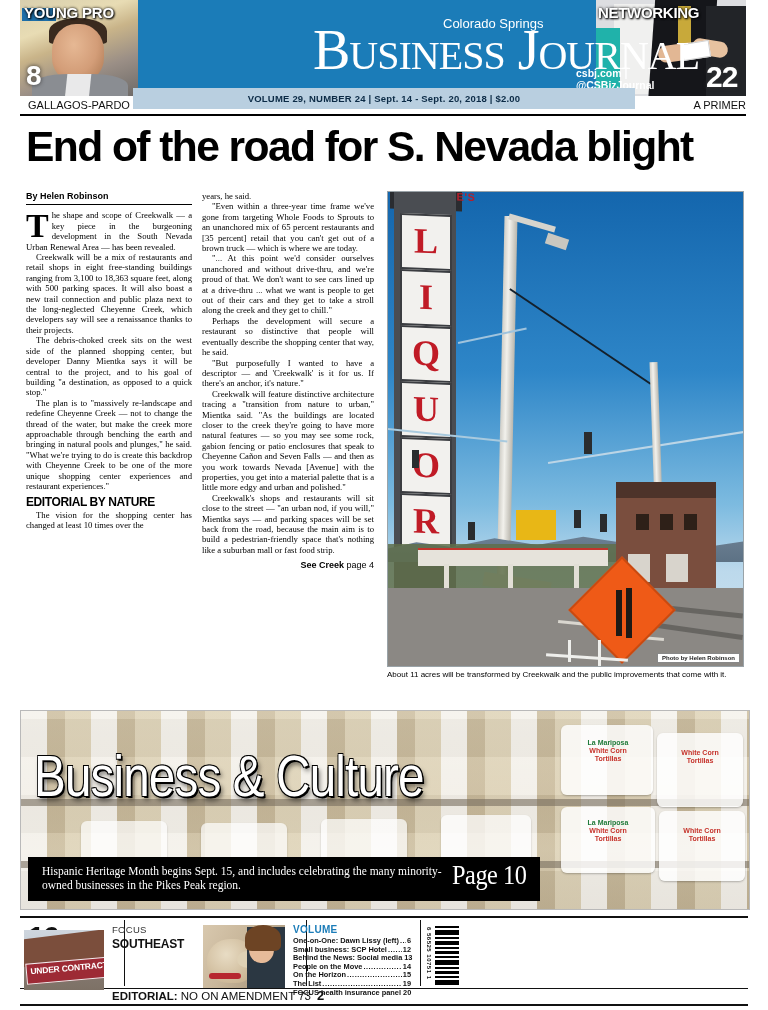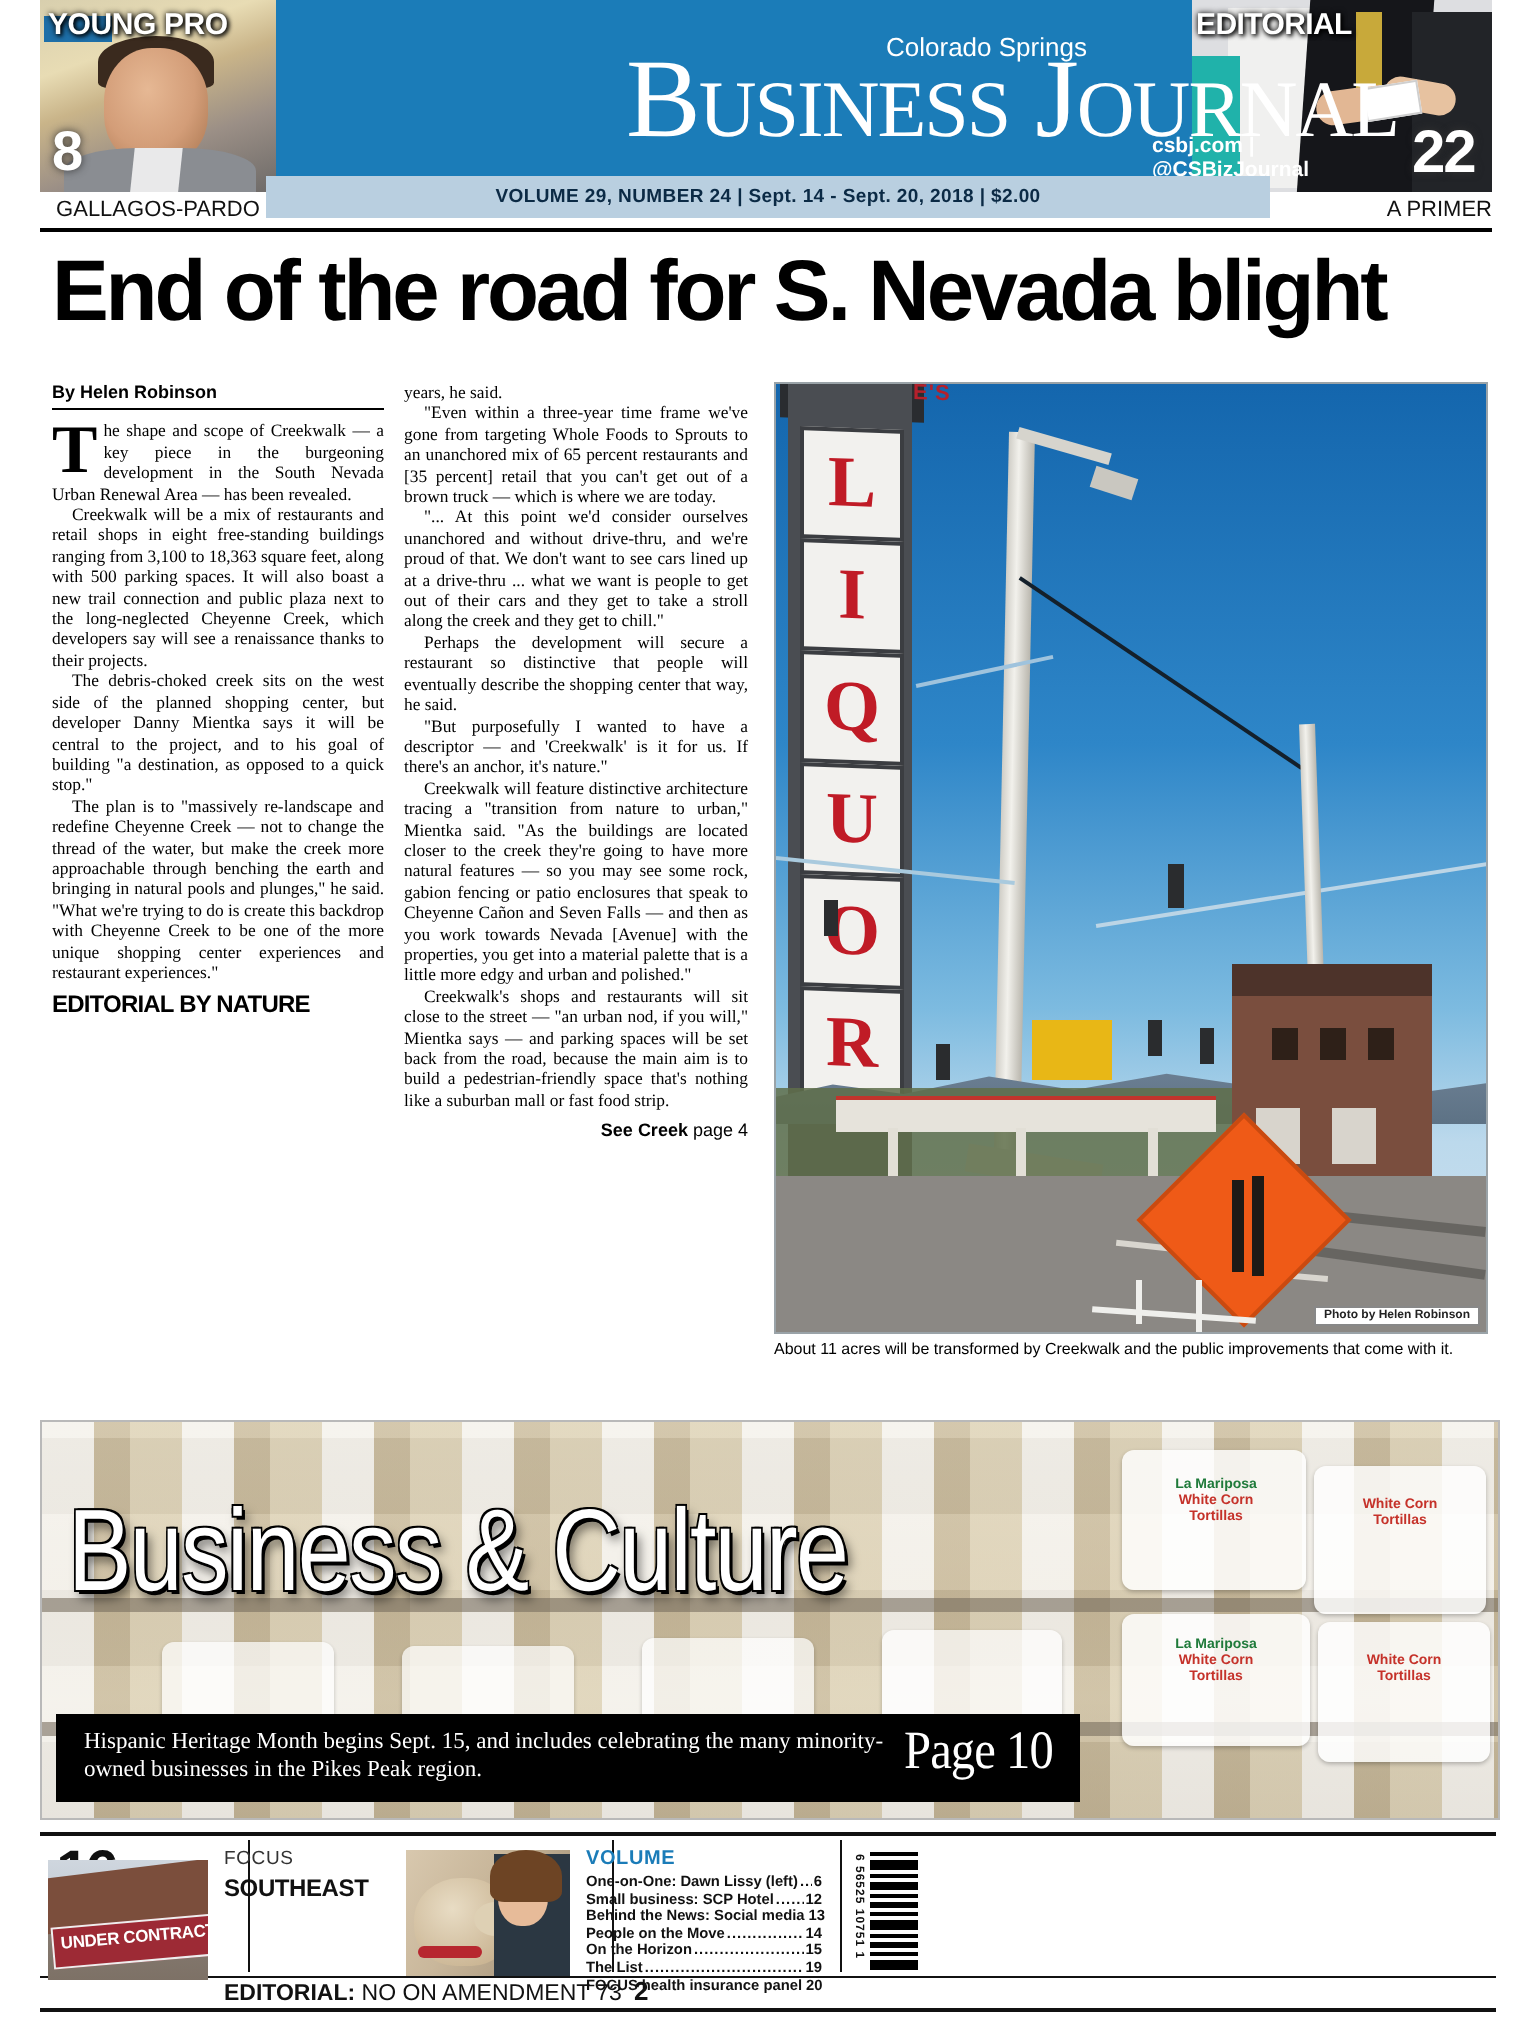--- a/index.html
+++ b/index.html
@@ -203,21 +203,21 @@
     <div class="mh-right-photo">
       <div class="ltgrey"></div>
         <div class="teal"></div>
       <div class="suitA"></div>
         <div class="suitB"></div>
         <div class="tie"></div>
       <div class="hand1"></div>
         <div class="hand2"></div>
         <div class="card"></div>
     </div>
-    <div class="tag-net">EDITORIAL</div>
+    <div class="tag-net">NETWORKING</div>
     <div class="num22">22</div>
     <div class="namebar-r">A PRIMER</div>
 
     <div class="mh-title">
       <div class="mh-kicker">Colorado Springs</div>
       <div class="mh-main"><span>B</span><span class="sc">USINESS</span> <span>J</span><span class="sc">OURNAL</span></div>
       <div class="mh-web">csbj.com  |  @CSBizJournal</div>
     </div>
 
     <div class="volbar">
@@ -229,20 +229,21 @@
   <div class="headline">End of the road for S. Nevada blight</div>
 
   <div class="col col1">
     <p class="byline noind">By Helen Robinson</p>
     <div class="byrule"></div>
     <p class="noind"><span class="dropcap">T</span><span>he shape and scope of Creekwalk — a key piece in the burgeoning development in the South Nevada Urban Renewal Area — has been revealed.</span></p>
     <p>Creekwalk will be a mix of restaurants and retail shops in eight free-standing buildings ranging from 3,100 to 18,363 square feet, along with 500 parking spaces. It will also boast a new trail connection and public plaza next to the long-neglected Cheyenne Creek, which developers say will see a renaissance thanks to their projects.</p>
     <p>The debris-choked creek sits on the west side of the planned shopping center, but developer Danny Mientka says it will be central to the project, and to his goal of building "a destination, as opposed to a quick stop."</p>
     <p>The plan is to "massively re-landscape and redefine Cheyenne Creek — not to change the thread of the water, but make the creek more approachable through benching the earth and bringing in natural pools and plunges," he said. "What we're trying to do is create this backdrop with Cheyenne Creek to be one of the more unique shopping center experiences and restaurant experiences."</p>
     <p class="subhead">EDITORIAL BY NATURE</p>
+    <p>The vision for the shopping center has changed at least 10 times over the</p>
   </div>
 
   <div class="col col2">
     <p class="noind">years, he said.</p>
     <p>"Even within a three-year time frame we've gone from targeting Whole Foods to Sprouts to an unanchored mix of 65 percent restaurants and [35 percent] retail that you can't get out of a brown truck — which is where we are today.</p>
     <p>"... At this point we'd consider ourselves unanchored and without drive-thru, and we're proud of that. We don't want to see cars lined up at a drive-thru ... what we want is people to get out of their cars and they get to take a stroll along the creek and they get to chill."</p>
     <p>Perhaps the development will secure a restaurant so distinctive that people will eventually describe the shopping center that way, he said.</p>
     <p>"But purposefully I wanted to have a descriptor — and 'Creekwalk' is it for us. If there's an anchor, it's nature."</p>
     <p>Creekwalk will feature distinctive architecture tracing a "transition from nature to urban," Mientka said. "As the buildings are located closer to the creek they're going to have more natural features — so you may see some rock, gabion fencing or patio enclosures that speak to Cheyenne Cañon and Seven Falls — and then as you work towards Nevada [Avenue] with the properties, you get into a material palette that is a little more edgy and urban and polished."</p>
     <p>Creekwalk's shops and restaurants will sit close to the street — "an urban nod, if you will," Mientka says — and parking spaces will be set back from the road, because the main aim is to build a pedestrian-friendly space that's nothing like a suburban mall or fast food strip.</p>

